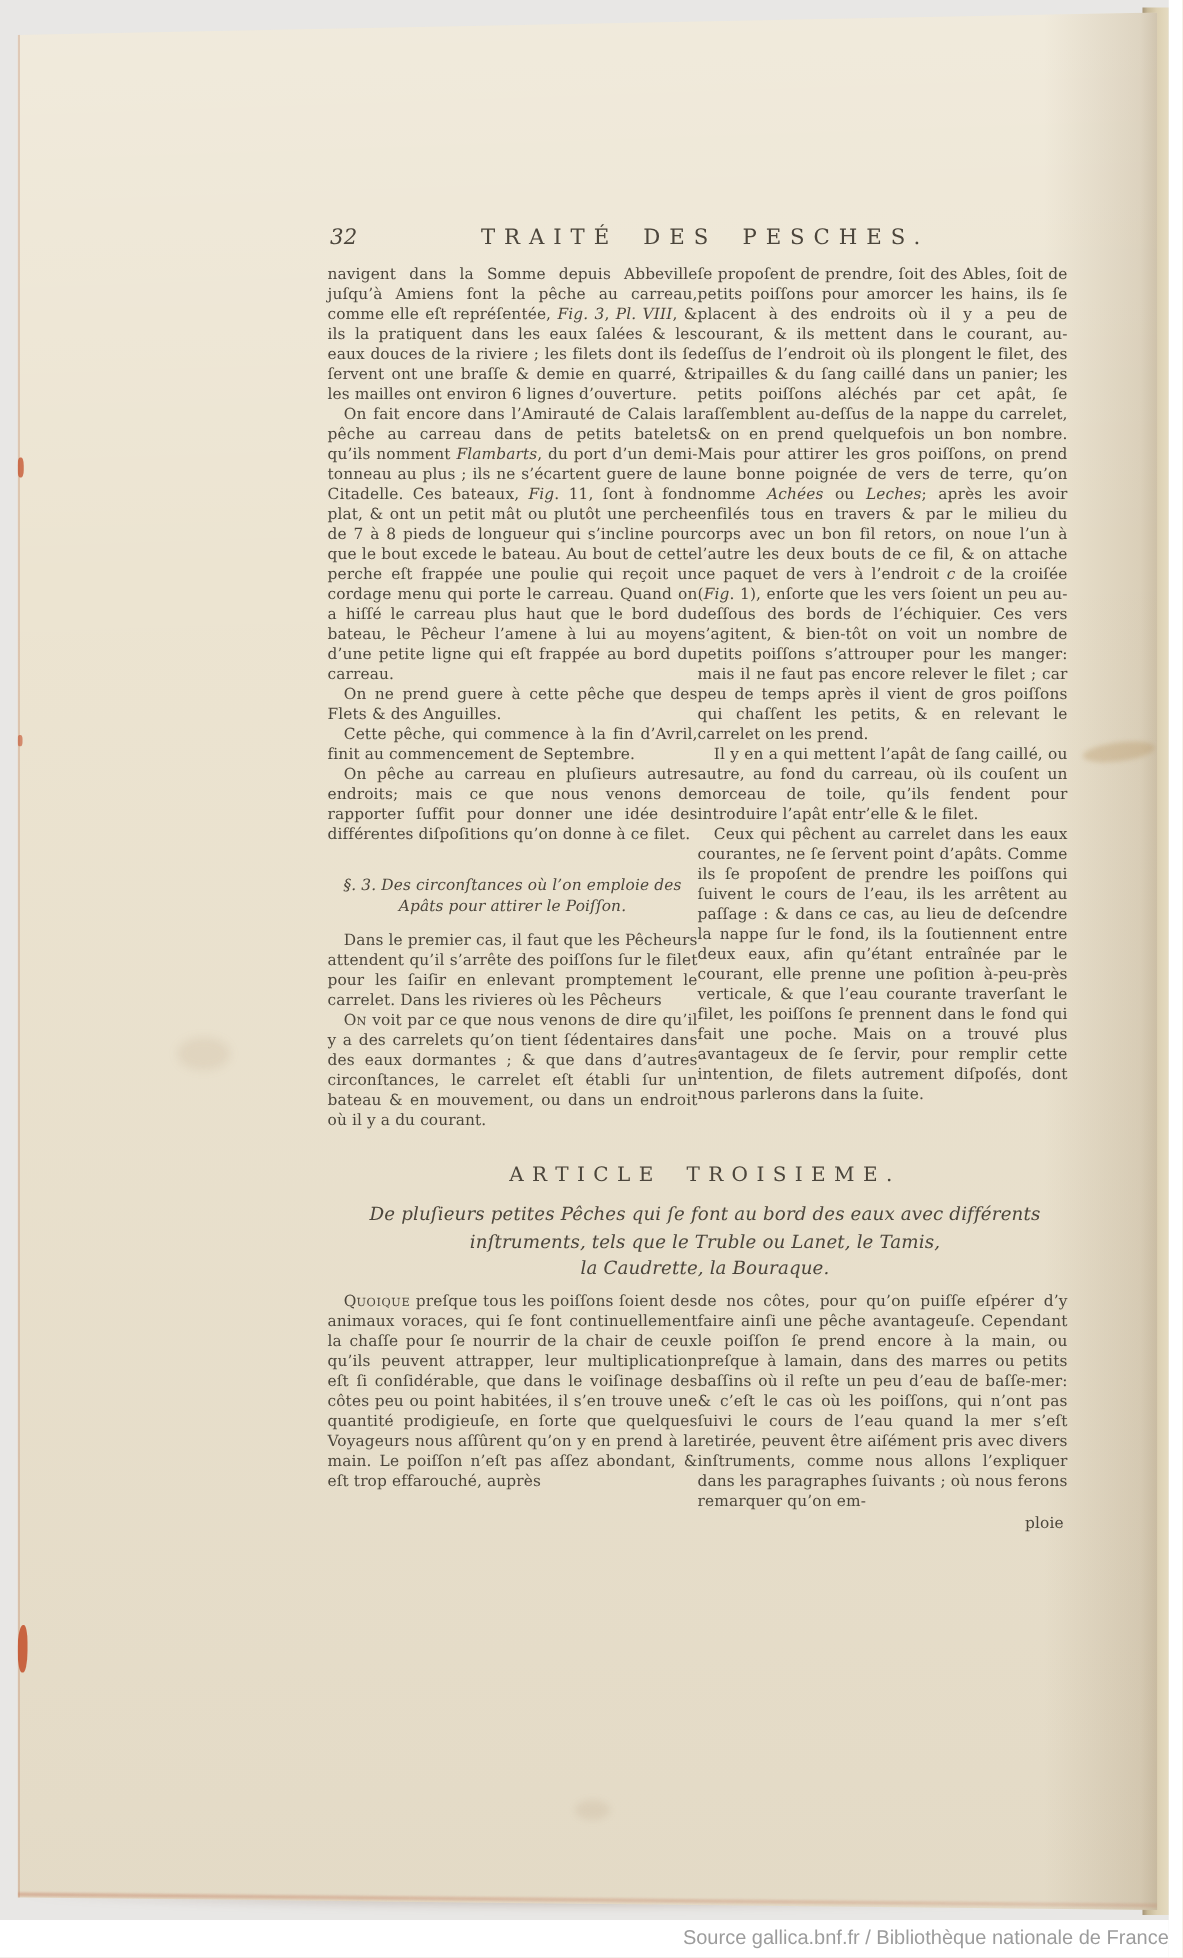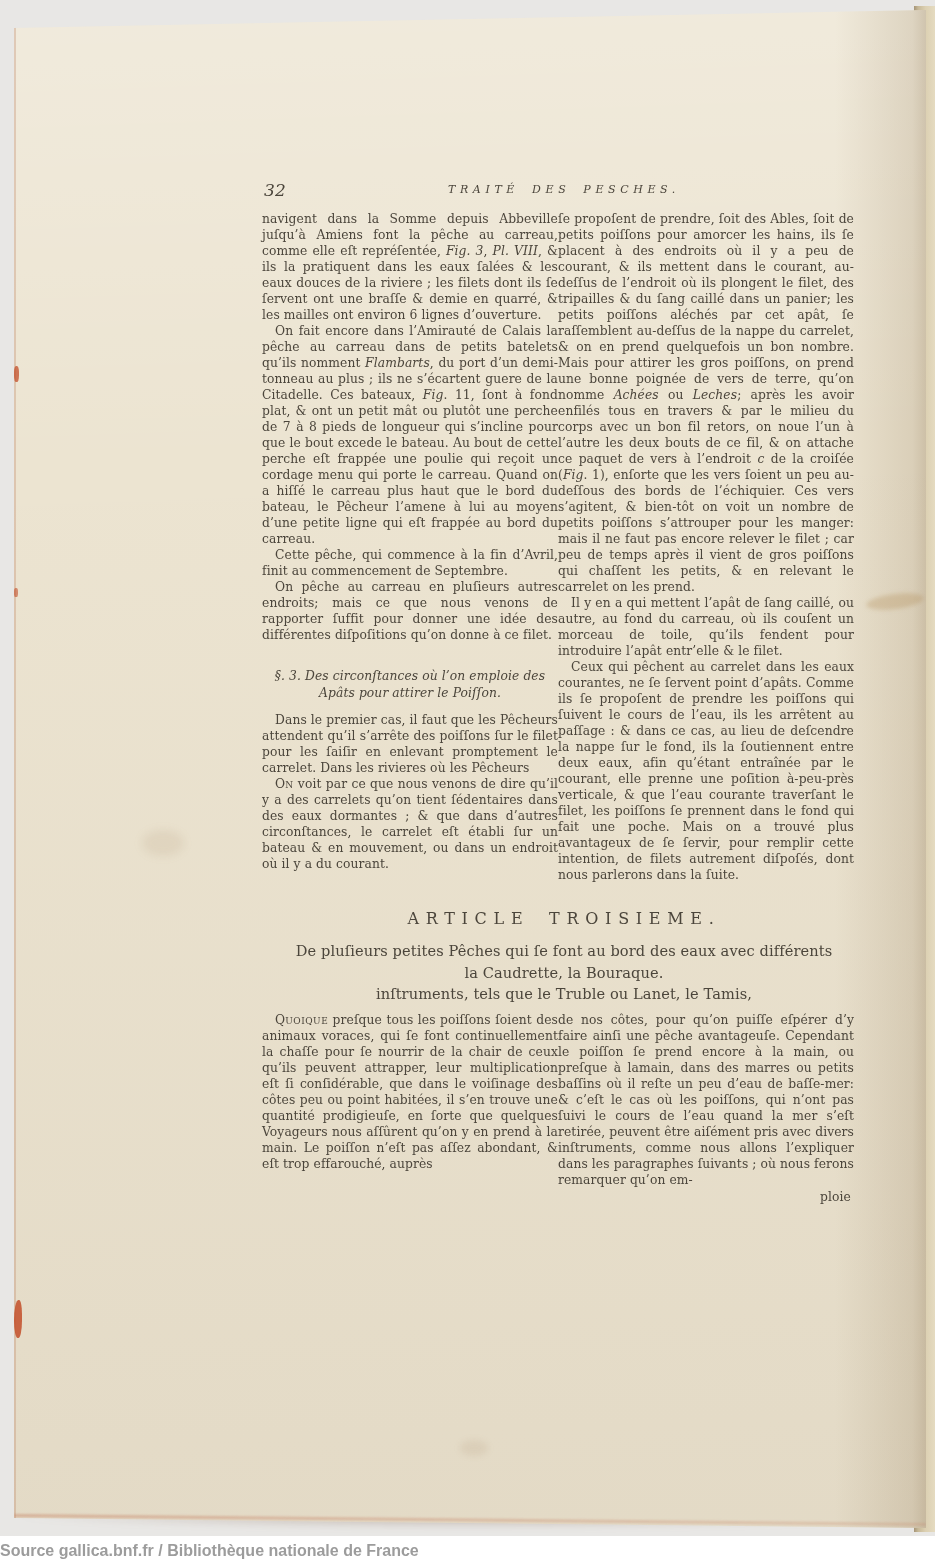--- a/index.html
+++ b/index.html
@@ -46,40 +46,40 @@
   .stain.s3{left:446px; top:1436px; width:28px; height:16px; background:rgba(150,110,70,.10); filter:blur(3px);}
   
   .content{
     position:absolute; left:248px; top:0; width:604px;
     color:var(--ink,#4b453b);
     font-size:12.3px; line-height:16px; letter-spacing:.1px;
   }
   .head-row{position:relative; margin-top:178px; height:22px;}
   .pagenum{position:absolute; left:2px; top:0; font-size:17px; font-style:italic;}
   .running-title{
-    display:block; text-align:center; font-size:11px; font-style:italic;
+    display:block; text-align:center; font-size:17px; 
     letter-spacing:.42em; word-spacing:.45em; white-space:nowrap;
   }
   .cols{display:flex; gap:0; margin-top:7px;}
   .col{width:296px; text-align:justify;}
   .para{margin:0;}
   .para.indent{text-indent:13px;}
   .it{font-style:italic;}
   .sc{font-variant:small-caps; letter-spacing:.04em;}
   .sec-heading{font-style:italic; text-align:center; margin:25px 6px 11px; line-height:16.5px;}
   .article-head{margin-top:28px; text-align:center;}
   .article-title{font-size:16px; letter-spacing:.42em; word-spacing:.5em;}
-  .article-subtitle{font-size:14.6px; line-height:21.5px; margin-top:13px;}
+  .article-subtitle{font-style:italic; font-size:14.6px; line-height:21.5px; margin-top:13px;}
   .cols.lower{}
   .catchword{text-align:right; padding-right:3px; margin-top:1px;}
   
   .footer{
     position:absolute; left:0; bottom:0; width:946px; height:30px; background:#ffffff; z-index:5;
-    font-family:"Liberation Sans","DejaVu Sans",sans-serif; font-weight:700;
-    color:var(--footer-text,#9c9c9c); font-size:16px; line-height:30px; text-align:left;
+    font-family:"Liberation Sans","DejaVu Sans",sans-serif; font-weight:400;
+    color:var(--footer-text,#9c9c9c); font-size:16px; line-height:30px; text-align:right;
   }
   .footer span{padding-right:11px;}
 </style>
 </head>
 <body>
 
 <div class="wrap" style="background: rgb(232, 231, 229);">
 
   <div class="paper-shadow"></div>
   <div class="next-page"></div>
@@ -96,42 +96,43 @@
 
       <div class="head-row">
         <span class="pagenum">32</span>
         <span class="running-title">TRAITÉ DES PESCHES.</span>
       </div>
 
       <div class="cols">
         <div class="col">
             <p class="para"><span>navigent dans la Somme depuis Abbeville juſqu’à Amiens font la pêche au carreau, comme elle eſt repréſentée, </span><span class="it">Fig. 3</span><span>, </span><span class="it">Pl. VIII</span><span>, &amp; ils la pratiquent dans les eaux ſalées &amp; les eaux douces de la riviere ; les filets dont ils ſe ſervent ont une braſſe &amp; demie en quarré, &amp; les mailles ont environ 6 lignes d’ouverture.</span></p>
             <p class="para indent"><span>On fait encore dans l’Amirauté de Calais la pêche au carreau dans de petits batelets qu’ils nomment </span><span class="it">Flambarts</span><span>, du port d’un demi-tonneau au plus ; ils ne s’écartent guere de la Citadelle. Ces bateaux, </span><span class="it">Fig</span><span>. 11, ſont à fond plat, &amp; ont un petit mât ou plutôt une perche de 7 à 8 pieds de longueur qui s’incline pour que le bout excede le bateau. Au bout de cette perche eſt frappée une poulie qui reçoit un cordage menu qui porte le carreau. Quand on a hiſſé le carreau plus haut que le bord du bateau, le Pêcheur l’amene à lui au moyen d’une petite ligne qui eſt frappée au bord du carreau.</span></p>
+            <p class="para indent"><span>On ne prend guere à cette pêche que des Flets &amp; des Anguilles.</span></p>
             <p class="para indent"><span>Cette pêche, qui commence à la fin d’Avril, finit au commencement de Septembre.</span></p>
             <p class="para indent"><span>On pêche au carreau en pluſieurs autres endroits; mais ce que nous venons de rapporter ſuffit pour donner une idée des différentes diſpoſitions qu’on donne à ce filet.</span></p>
             <div class="sec-heading">
               <div>§. 3. Des circonſtances où l’on emploie des</div>
               <div>Apâts pour attirer le Poiſſon.</div>
             </div>
             <p class="para indent"><span>Dans le premier cas, il faut que les Pêcheurs attendent qu’il s’arrête des poiſſons ſur le filet pour les ſaiſir en enlevant promptement le carrelet. Dans les rivieres où les Pêcheurs</span></p>
             <p class="para indent"><span>O</span><span class="sc">n</span><span> voit par ce que nous venons de dire qu’il y a des carrelets qu’on tient ſédentaires dans des eaux dormantes ; &amp; que dans d’autres circonſtances, le carrelet eſt établi ſur un bateau &amp; en mouvement, ou dans un endroit où il y a du courant.</span></p>
           </div>
         <div class="col">
             <p class="para"><span>ſe propoſent de prendre, ſoit des Ables, ſoit de petits poiſſons pour amorcer les hains, ils ſe placent à des endroits où il y a peu de courant, &amp; ils mettent dans le courant, au-deſſus de l’endroit où ils plongent le filet, des tripailles &amp; du ſang caillé dans un panier; les petits poiſſons aléchés par cet apât, ſe raſſemblent au-deſſus de la nappe du carrelet, &amp; on en prend quelquefois un bon nombre. Mais pour attirer les gros poiſſons, on prend une bonne poignée de vers de terre, qu’on nomme </span><span class="it">Achées</span><span> ou </span><span class="it">Leches</span><span>; après les avoir enfilés tous en travers &amp; par le milieu du corps avec un bon fil retors, on noue l’un à l’autre les deux bouts de ce fil, &amp; on attache ce paquet de vers à l’endroit </span><span class="it">c</span><span> de la croiſée (</span><span class="it">Fig</span><span>. 1), enſorte que les vers ſoient un peu au-deſſous des bords de l’échiquier. Ces vers s’agitent, &amp; bien-tôt on voit un nombre de petits poiſſons s’attrouper pour les manger: mais il ne faut pas encore relever le filet ; car peu de temps après il vient de gros poiſſons qui chaſſent les petits, &amp; en relevant le carrelet on les prend.</span></p>
             <p class="para indent"><span>Il y en a qui mettent l’apât de ſang caillé, ou autre, au fond du carreau, où ils couſent un morceau de toile, qu’ils fendent pour introduire l’apât entr’elle &amp; le filet.</span></p>
             <p class="para indent"><span>Ceux qui pêchent au carrelet dans les eaux courantes, ne ſe ſervent point d’apâts. Comme ils ſe propoſent de prendre les poiſſons qui ſuivent le cours de l’eau, ils les arrêtent au paſſage : &amp; dans ce cas, au lieu de deſcendre la nappe ſur le fond, ils la ſoutiennent entre deux eaux, afin qu’étant entraînée par le courant, elle prenne une poſition à-peu-près verticale, &amp; que l’eau courante traverſant le filet, les poiſſons ſe prennent dans le fond qui fait une poche. Mais on a trouvé plus avantageux de ſe ſervir, pour remplir cette intention, de filets autrement diſpoſés, dont nous parlerons dans la ſuite.</span></p>
           </div>
       </div>
 
       <div class="article-head">
         <div class="article-title">ARTICLE TROISIEME.</div>
         <div class="article-subtitle">
             <div>De pluſieurs petites Pêches qui ſe font au bord des eaux avec différents</div>
+            <div>inſtruments, tels que le Truble ou Lanet, le Tamis,</div>
             <div>la Caudrette, la Bouraque.</div>
-            <div>inſtruments, tels que le Truble ou Lanet, le Tamis,</div>
           </div>
       </div>
 
       <div class="cols lower">
         <div class="col">
             <p class="para indent"><span>Q</span><span class="sc">uoique</span><span> preſque tous les poiſſons ſoient des animaux voraces, qui ſe font continuellement la chaſſe pour ſe nourrir de la chair de ceux qu’ils peuvent attrapper, leur multiplication eſt ſi conſidérable, que dans le voiſinage des côtes peu ou point habitées, il s’en trouve une quantité prodigieuſe, en ſorte que quelques Voyageurs nous aſſûrent qu’on y en prend à la main. Le poiſſon n’eſt pas aſſez abondant, &amp; eſt trop effarouché, auprès</span></p>
           </div>
         <div class="col">
           <div>
               <p class="para"><span>de nos côtes, pour qu’on puiſſe eſpérer d’y faire ainſi une pêche avantageuſe. Cependant le poiſſon ſe prend encore à la main, ou preſque à lamain, dans des marres ou petits baſſins où il reſte un peu d’eau de baſſe-mer: &amp; c’eſt le cas où les poiſſons, qui n’ont pas ſuivi le cours de l’eau quand la mer s’eſt retirée, peuvent être aiſément pris avec divers inſtruments, comme nous allons l’expliquer dans les paragraphes ſuivants ; où nous ferons remarquer qu’on em-</span></p>

